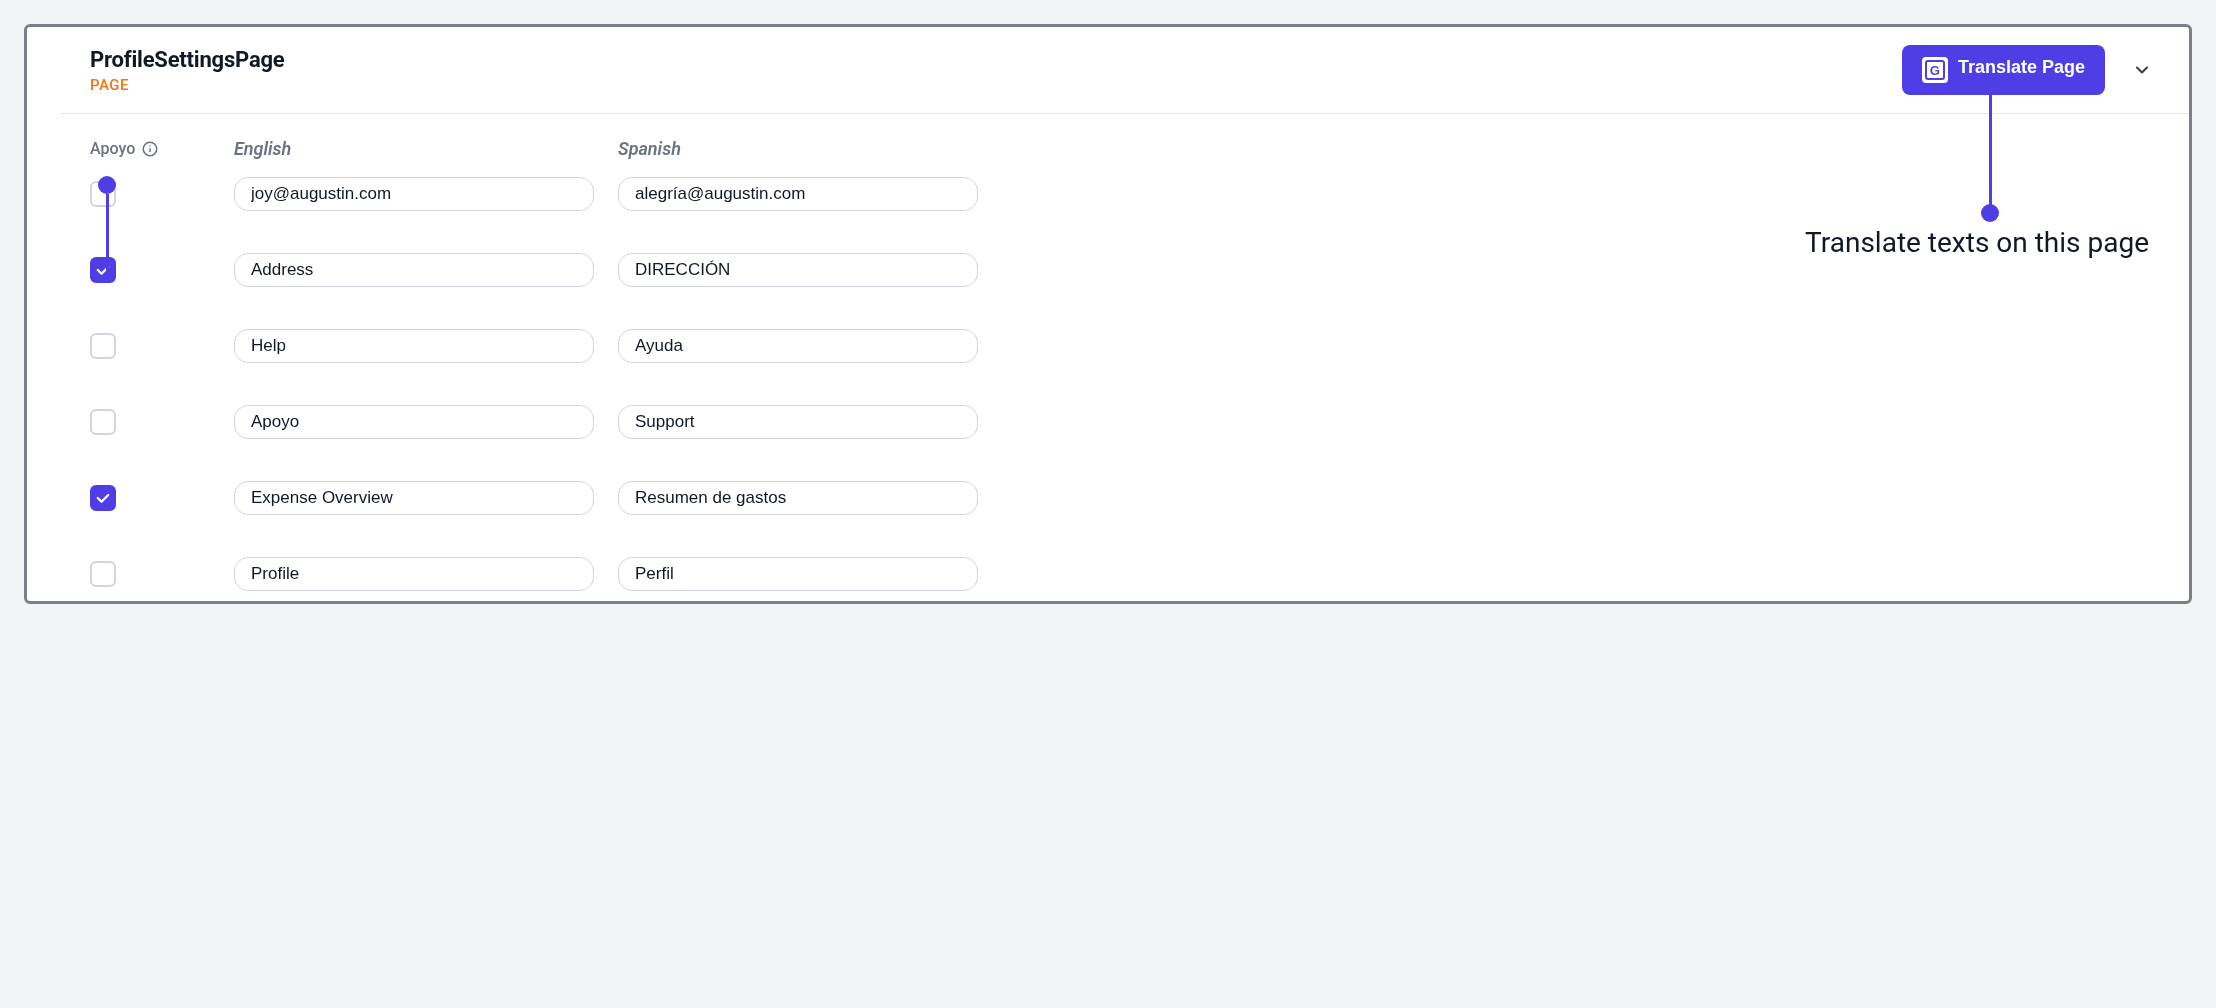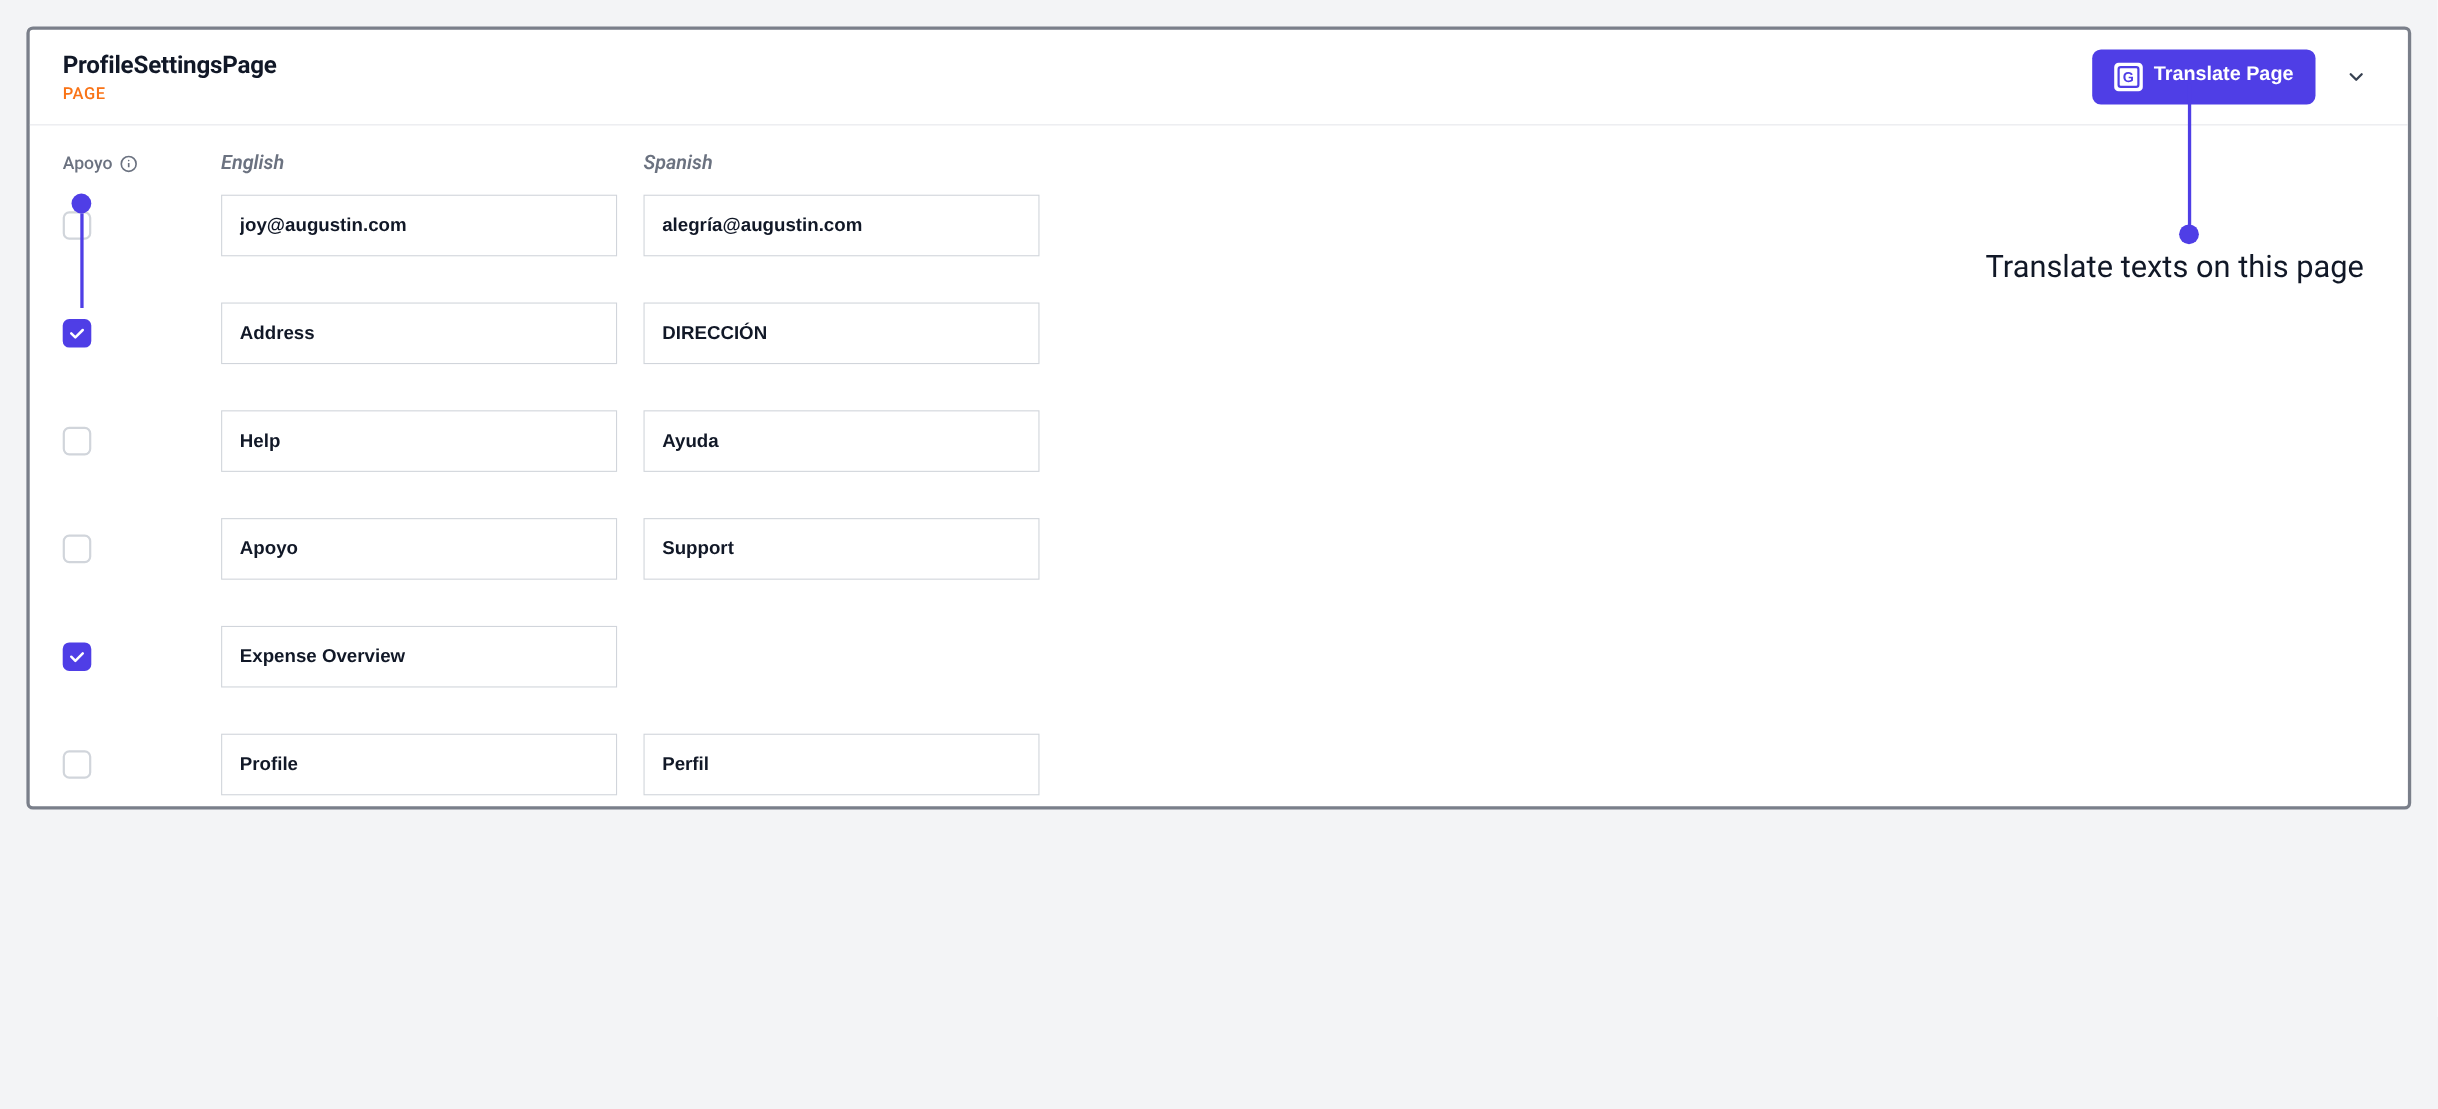--- a/index.html
+++ b/index.html
@@ -9,20 +9,21 @@
     font-family: -apple-system, BlinkMacSystemFont, "Segoe UI", Roboto, Helvetica, Arial, sans-serif;
     padding: 24px;
     color: #111827;
   }
   .panel {
     background: #ffffff;
     border: 3px solid #7a7f8a;
     border-radius: 6px;
     width: 100%;
     overflow: hidden;
+    padding-left: 33px;
   }
   .panel-header {
     display: flex;
     align-items: center;
     justify-content: space-between;
     padding: 18px 30px 18px 30px;
     border-bottom: 1px solid #e5e7eb;
   }
   .title-block { display: flex; flex-direction: column; gap: 4px; }
   .page-title {
@@ -121,28 +122,27 @@
   }
   .cb[aria-checked="true"] {
     background: #4f3ee6;
     border-color: #4f3ee6;
   }
   .cb svg { width: 18px; height: 18px; stroke: #ffffff; display: none; }
   .cb[aria-checked="true"] svg { display: block; }
 
   .text-input {
     width: 100%;
-    height: 56px;
+    height: 34px;
     border: 1px solid #d1d5db;
-    border-radius: 0;
+    border-radius: 14px;
     padding: 0 16px;
     font-size: 17px;
     color: #111827;
     background: #fff;
-    font-weight: bold;
   }
 
   
   .callout-dot {
     width: 18px; height: 18px; border-radius: 50%; background: #4f3ee6;
     position: absolute;
   }
   .callout-line {
     position: absolute; background: #4f3ee6;
   }
@@ -241,20 +241,21 @@
 
       <div class="row">
         <div class="cb-cell">
             <button class="cb" role="checkbox" aria-checked="true">
               <svg viewBox="0 0 24 24" fill="none" stroke-width="3" stroke-linecap="round" stroke-linejoin="round">
                 <polyline points="5 12 10 17 19 8"></polyline>
               </svg>
             </button>
           </div>
         <input class="text-input" value="Expense Overview" style="">
+        <input class="text-input" value="Resumen de gastos" style="">
       </div>
 
       <div class="row">
         <div class="cb-cell">
             <button class="cb" role="checkbox" aria-checked="false"></button>
           </div>
         <input class="text-input" value="Profile" style="">
         <input class="text-input" value="Perfil" style="">
       </div>
 

